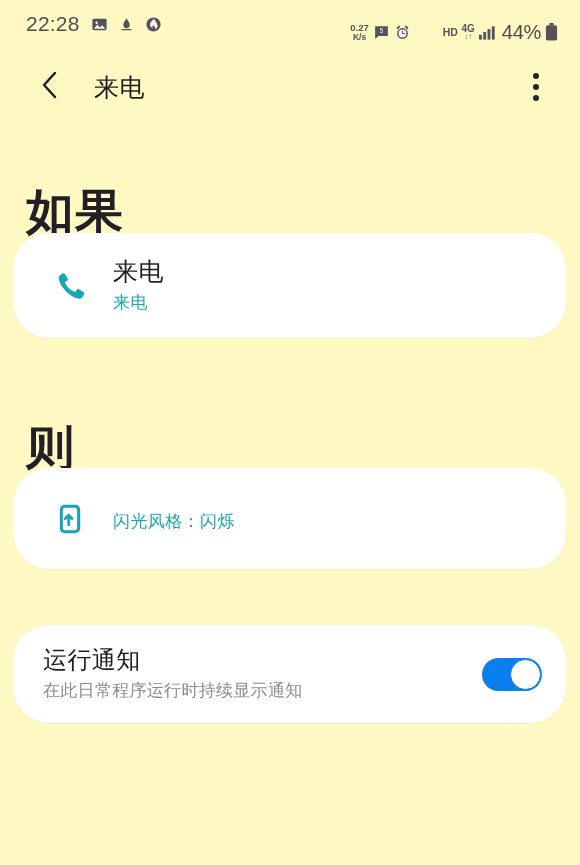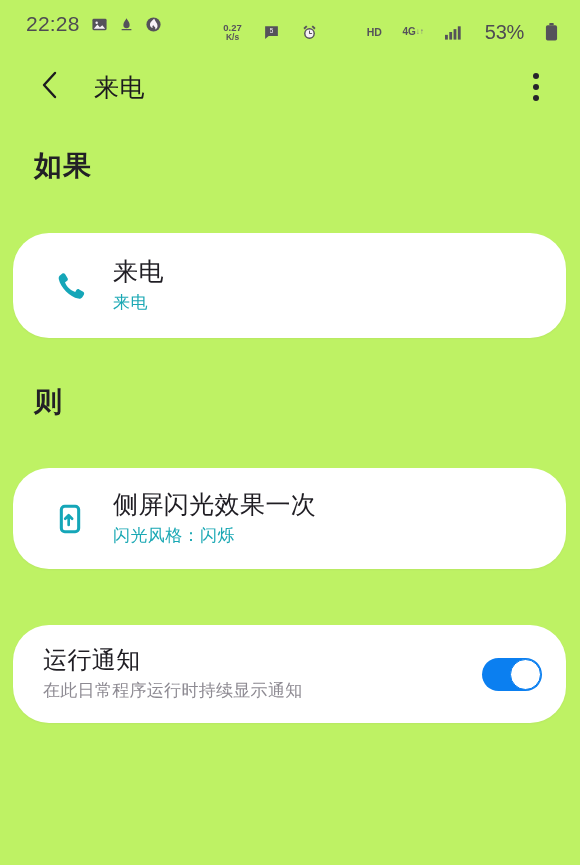--- a/index.html
+++ b/index.html
@@ -11,21 +11,21 @@
     height: 865px;
     background: #f7f2f6;
     font-family: "Liberation Sans", "DejaVu Sans", sans-serif;
     overflow: hidden;
     -webkit-font-smoothing: antialiased;
   }
   .screen {
     position: relative;
     width: 580px;
     height: 865px;
-    background: #bef264;
+    background: #fef9c3;
   }
 
   
   .status-bar {
     position: absolute;
     top: 0; left: 0;
     width: 580px;
     height: 48px;
     display: flex;
     align-items: center;
@@ -41,21 +41,21 @@
   }
   .status-clock {
     font-size: 21px;
     letter-spacing: 0.2px;
     color: #4e4b53;
     font-weight: 400;
   }
   .status-right {
     display: flex;
     align-items: center;
-    gap: 21px;
+    gap: 4px;
     margin-top: 16px;
   }
   .net-speed {
     display: flex;
     flex-direction: column;
     align-items: center;
     line-height: 1;
     font-size: 9.5px;
     color: #55525a;
     font-weight: 700;
@@ -63,21 +63,21 @@
   .net-speed span:last-child { font-size: 8.5px; margin-top: 1px; font-weight: 700;}
   .hd-badge {
     font-size: 10.5px;
     font-weight: 700;
     color: #55525a;
     letter-spacing: -0.2px;
     padding-left: 28px;
   }
   .g4 {
     display: flex;
-    flex-direction: row;
+    flex-direction: column;
     align-items: center;
     line-height: 1;
   }
   .g4 .g4-t { font-size: 10px; font-weight: 700; color: #55525a; }
   .g4 .g4-b { font-size: 8px; color: #7a7880; margin-top: -1px;}
   .battery-pct {
     font-size: 20px;
     color: #4e4b53;
     letter-spacing: -0.3px;
   }
@@ -116,26 +116,27 @@
   .kebab i {
     width: 6px; height: 6px;
     border-radius: 50%;
     background: #27242b;
     display: block;
   }
 
   
   .section-title {
     position: absolute;
-    left: 34px;
-    font-size: 28px;
+    left: 26px;
+    font-size: 48px;
     font-weight: 700;
     color: #222026;
     letter-spacing: 1px;
     line-height: 1;
+    margin-top: 36px;
   }
   #h-if  { top: 152px; }
   #h-then{ top: 388px; }
 
   
   .card {
     position: absolute;
     left: 13px;
     width: 553px;
     background: #ffffff;
@@ -278,21 +279,21 @@
         <span class="g4-b">↓↑</span>
       </span>
       <span class="ico">
         <svg width="19" height="16" viewBox="0 0 20 16">
             <rect x="0" y="11" width="3" height="5" fill="#55525a"></rect>
             <rect x="4.5" y="8" width="3" height="8" fill="#55525a"></rect>
             <rect x="9" y="5" width="3" height="11" fill="#55525a"></rect>
             <rect x="13.5" y="2" width="3" height="14" fill="#55525a"></rect>
           </svg>
       </span>
-      <span class="battery-pct">53%</span>
+      <span class="battery-pct">44%</span>
       <span class="ico">
         <svg width="13" height="18" viewBox="0 0 14 20">
             <rect x="4.5" y="0" width="5" height="2.4" rx="0.8" fill="#55525a"></rect>
             <rect x="0.8" y="2.4" width="12.4" height="17" rx="2" fill="#55525a"></rect>
           </svg>
       </span>
     </div>
   </div>
 
   <div class="app-bar">
@@ -332,21 +333,20 @@
 
   <div class="card" id="card-action">
     <div class="card-row">
       <div class="card-icon">
         <svg width="32" height="32" viewBox="0 0 24 24">
           <rect x="5.5" y="2.5" width="13" height="19" rx="2.6" fill="none" stroke="#15a6b8" stroke-width="2.3"></rect>
           <path d="M11 16.5V9.2M11 9.2l-2.6 2.6M11 9.2l2.6 2.6" stroke="#15a6b8" stroke-width="2" fill="none" stroke-linecap="round" stroke-linejoin="round"></path>
         </svg>
       </div>
       <div class="card-text">
-        <div class="card-title">侧屏闪光效果一次</div>
         <div class="card-sub">闪光风格：闪烁</div>
       </div>
     </div>
   </div>
 
   <div class="card" id="card-toggle">
     <div class="toggle-row">
       <div class="toggle-text">
         <div class="toggle-title">运行通知</div>
         <div class="toggle-sub">在此日常程序运行时持续显示通知</div>

